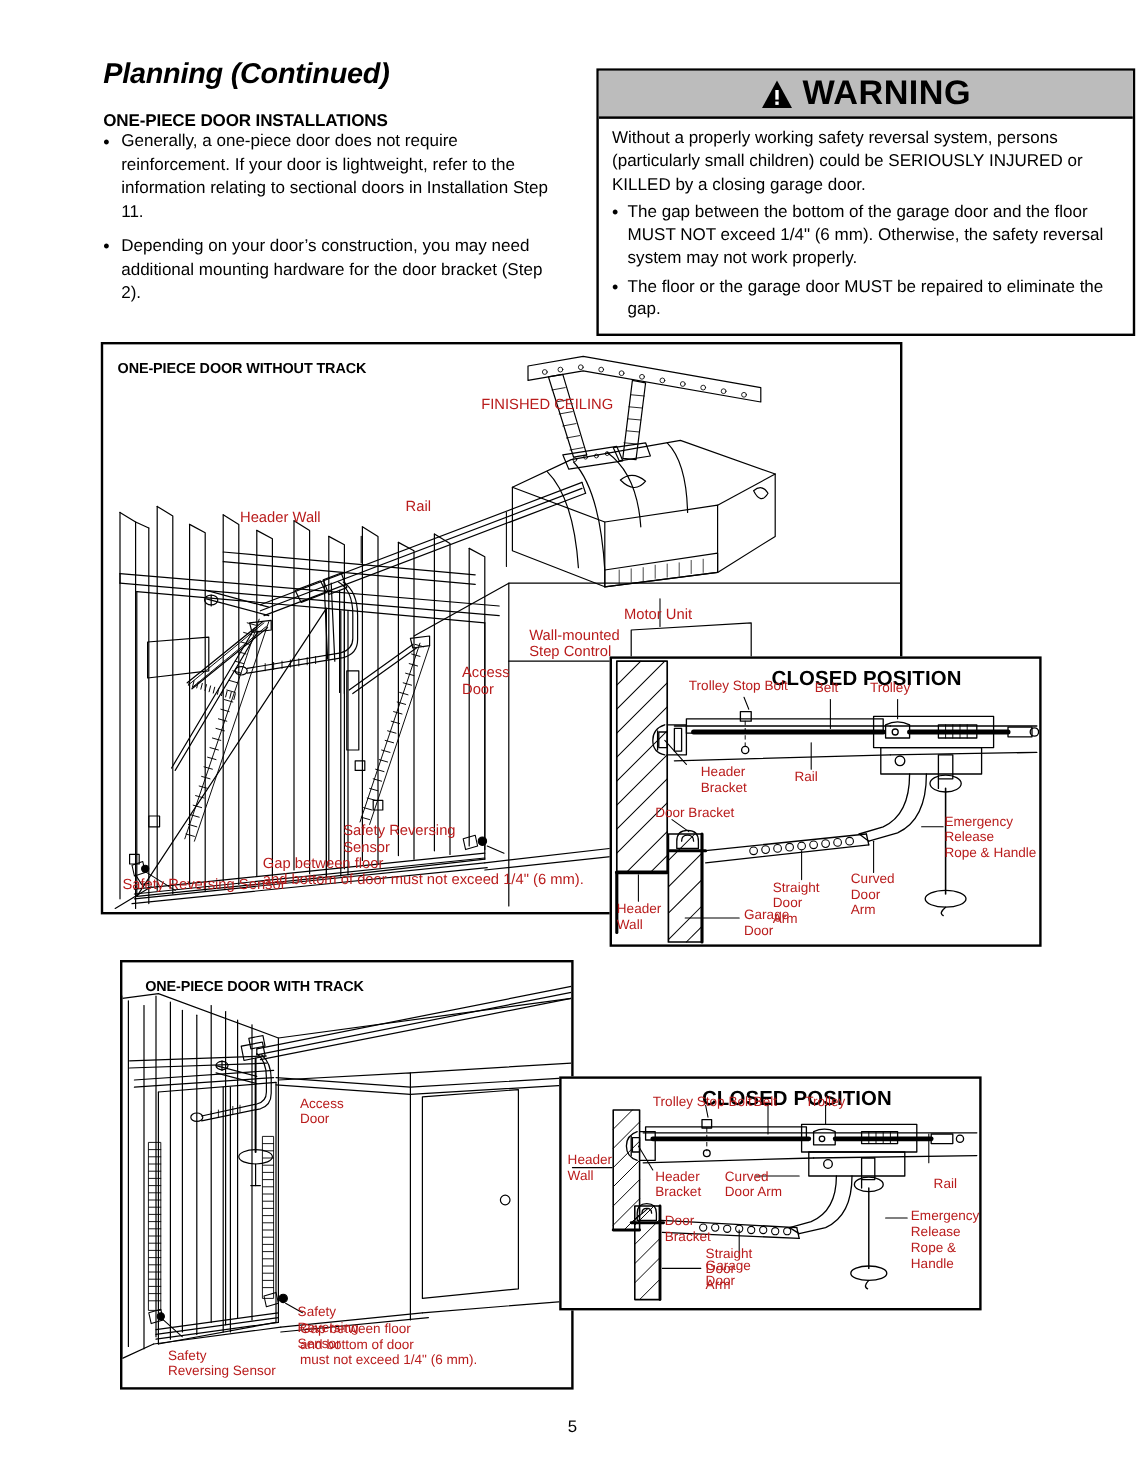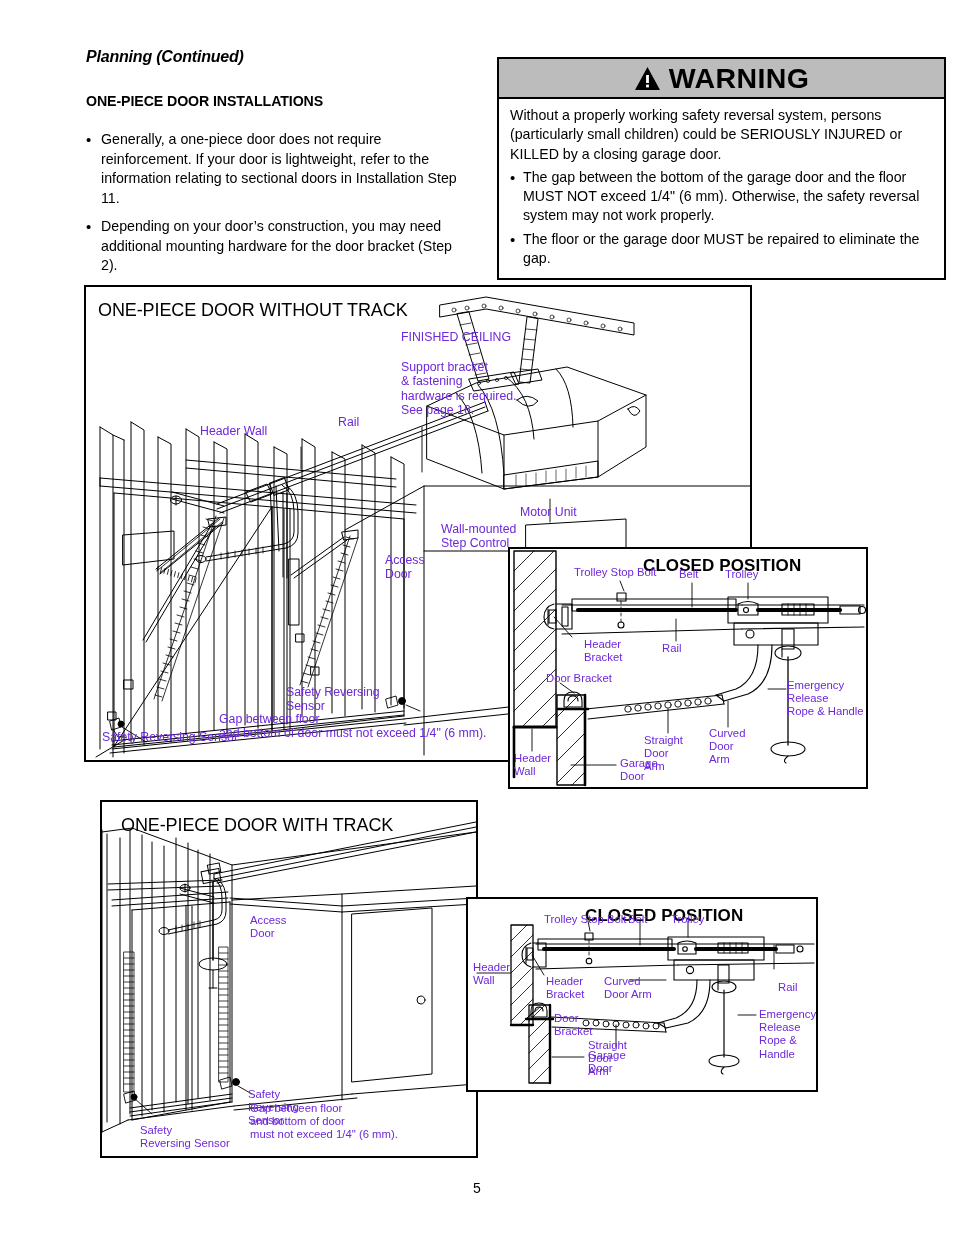--- a/index.html
+++ b/index.html
@@ -12,37 +12,37 @@
     position: relative;
     font-family: "Liberation Sans", sans-serif;
     color: #000;
     overflow: hidden;
   }
 
   
   #page-title {
     position: absolute;
     left: 86px; top: 48px;
-    font-size: 16px;
+    font-size: 24px;
     font-weight: bold;
     font-style: italic;
     letter-spacing: -0.2px;
   }
 
   
   #left-col {
     position: absolute;
     left: 86px; top: 93px;
     width: 372px;
   }
   #section-heading {
     font-size: 14.2px;
     font-weight: bold;
     letter-spacing: -0.1px;
-    margin-bottom: 21px;
+    margin-bottom: 0;
   }
   .bullet-row {
     display: flex;
     margin-bottom: 9px;
   }
   .bullet-dot {
     width: 15px;
     flex: 0 0 15px;
     font-size: 15px;
     line-height: 19.5px;
@@ -91,22 +91,22 @@
   .panel {
     position: absolute;
     border: 2.5px solid #000;
     background: #fff;
     overflow: hidden;
   }
   #panel-without-track { left: 84px; top: 285px; width: 668px; height: 477px; }
   #panel-with-track    { left: 100px; top: 800px; width: 378px; height: 358px; }
   .panel-title {
     position: absolute;
-    font-size: 18px;
-    font-weight: normal;
+    font-size: 12px;
+    font-weight: bold;
     letter-spacing: -0.1px;
     white-space: nowrap;
   }
   #panel-without-track .panel-title { left: 12px; top: 13px; }
   #panel-with-track .panel-title { left: 19px; top: 13px; }
 
   
   .inset {
     position: absolute;
     border: 2.5px solid #000;
@@ -123,21 +123,21 @@
     letter-spacing: 0.1px;
     white-space: nowrap;
   }
 
   
   .lbl {
     position: absolute;
     font-size: 12.3px;
     line-height: 14.4px;
     white-space: pre;
-    color: #6d28d9;
+    color: #b91c1c;
   }
   .lbl.sm { font-size: 11.3px; line-height: 13.2px; }
 
   svg { display: block; }
 
   
   #page-number {
     position: absolute;
     left: 0; right: 0;
     top: 1180px;
@@ -439,24 +439,20 @@
       <line x1="215" y1="160" x2="215" y2="182" stroke-width="0.9"></line>
       <line x1="336" y1="140" x2="336" y2="185" stroke-width="0.9"></line>
       <line x1="464" y1="212" x2="464" y2="235" stroke-width="0.9"></line>
       <line x1="563" y1="278" x2="563" y2="290" stroke-width="0.9"></line>
       <line x1="320" y1="418" x2="334" y2="424" stroke-width="0.9"></line>
       <line x1="36" y1="440" x2="60" y2="455" stroke-width="0.9"></line>
     </g>
   </svg>
 
   <div class="lbl" style="left:315px; top:43px;">FINISHED CEILING</div>
-  <div class="lbl" style="left:315px; top:73px;">Support bracket
-&amp; fastening
-hardware is required.
-See page 16.</div>
   <div class="lbl" style="left:114px; top:137px;">Header Wall</div>
   <div class="lbl" style="left:252px; top:128px;">Rail</div>
   <div class="lbl" style="left:434px; top:185px;margin-top:33px;">Motor Unit</div>
   <div class="lbl" style="left:355px; top:235px;">Wall-mounted
 Step Control</div>
   <div class="lbl" style="left:299px; top:266px;">Access
 Door</div>
   <div class="lbl" style="left:200px; top:398px;">Safety Reversing
 Sensor</div>
   <div class="lbl" style="left:133px; top:425px;">Gap between floor

